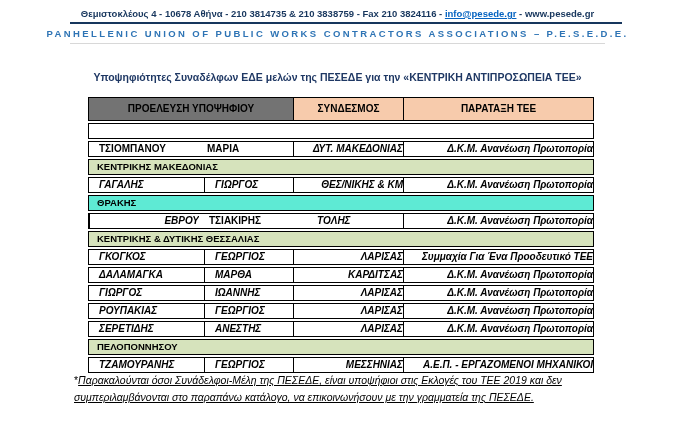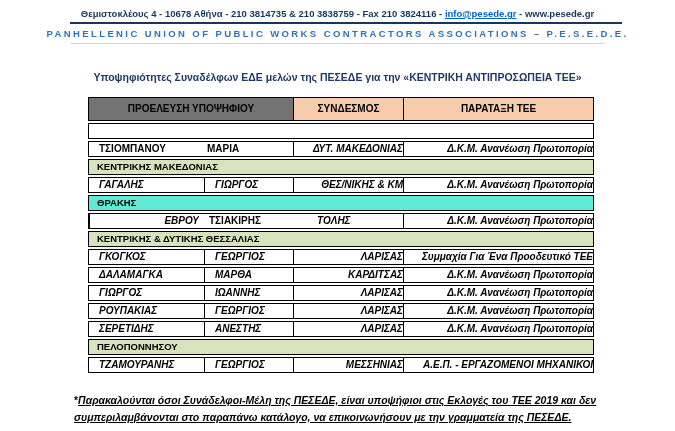--- a/index.html
+++ b/index.html
@@ -43,22 +43,22 @@
 
   .drow{height:16px;}
   .drow .cell{line-height:14px;font-size:10px;}
   .drow .name{padding-left:10px;text-align:left;}
   .drow .mid{text-align:right;font-style:italic;}
   .ital{font-style:italic;}
   .fname-abs{position:absolute;left:118px;top:0;line-height:14px;}
 
   
   .footnote{
-    position:absolute;left:74px;top:392px;width:552px;
-    font-size:10.5px;font-weight:bold;color:#000;line-height:17px;
+    position:absolute;left:74px;top:372px;width:552px;
+    font-size:10.5px;font-weight:normal;color:#000;line-height:17px;
   }
   .fn-marker{font-style:normal;}
   .fn-text{font-style:italic;text-decoration:underline;}
 </style>
 </head>
 <body>
 
 <div class="page">
 
   <div class="letterhead">

